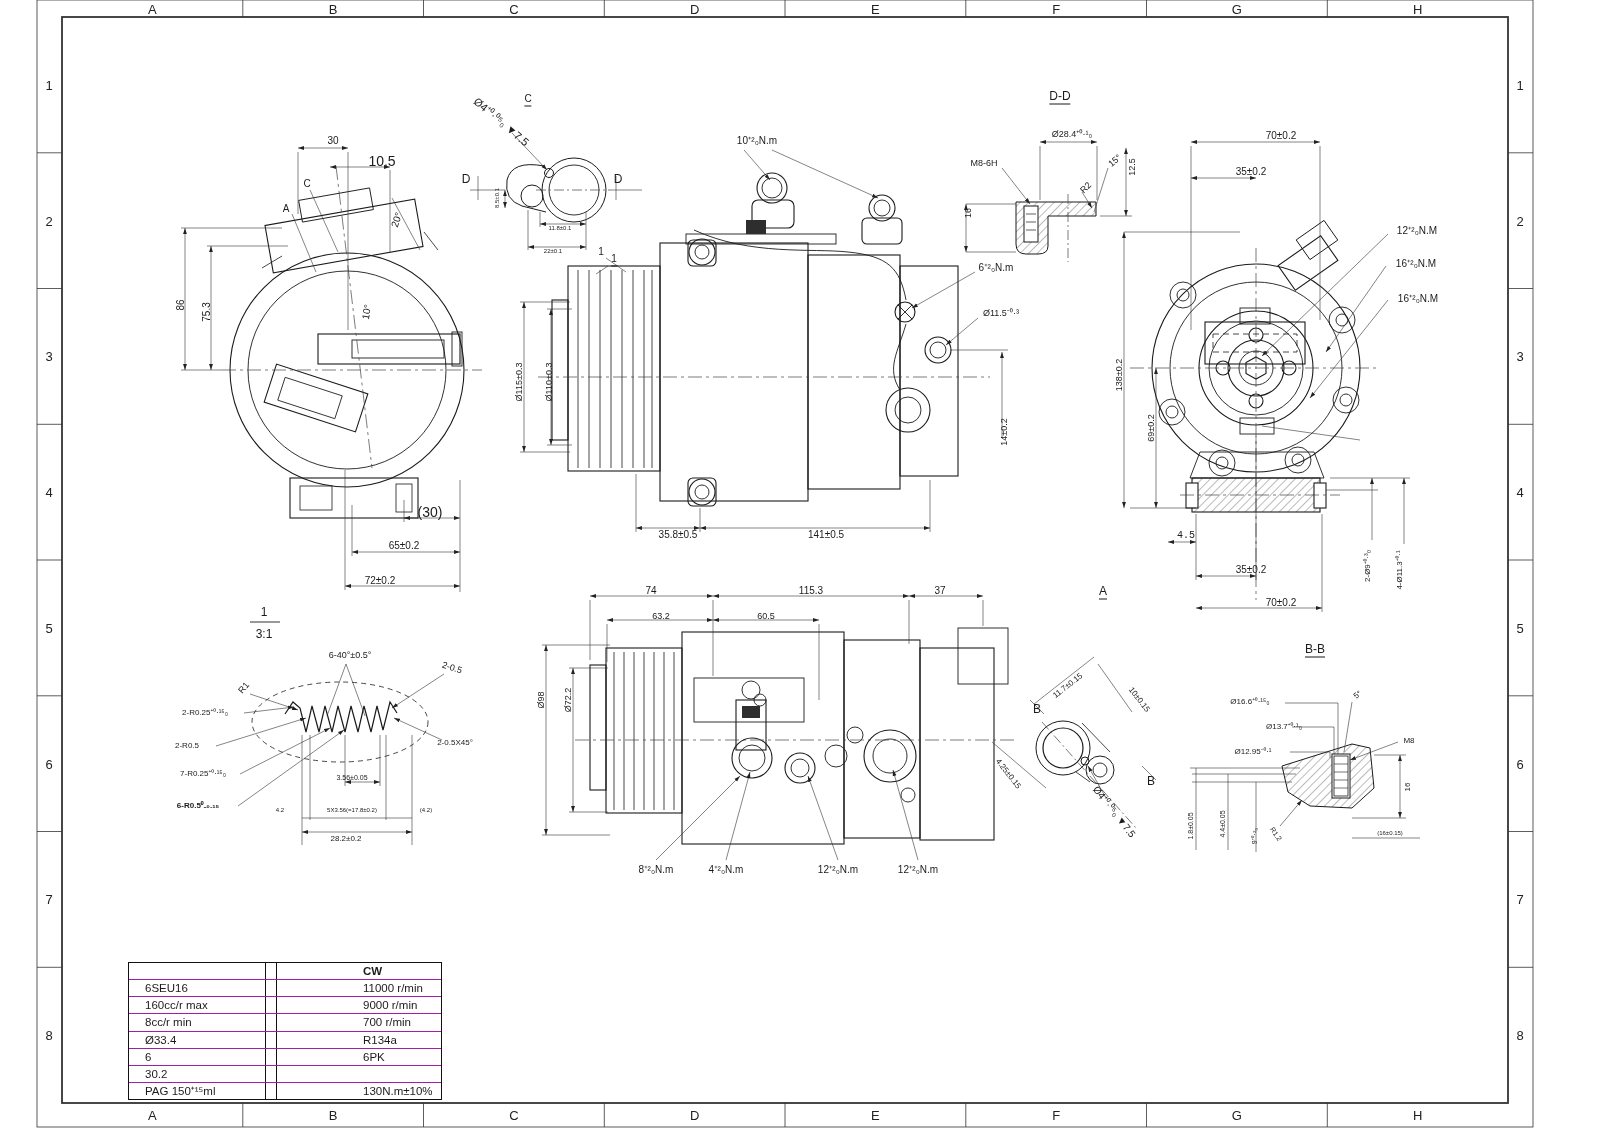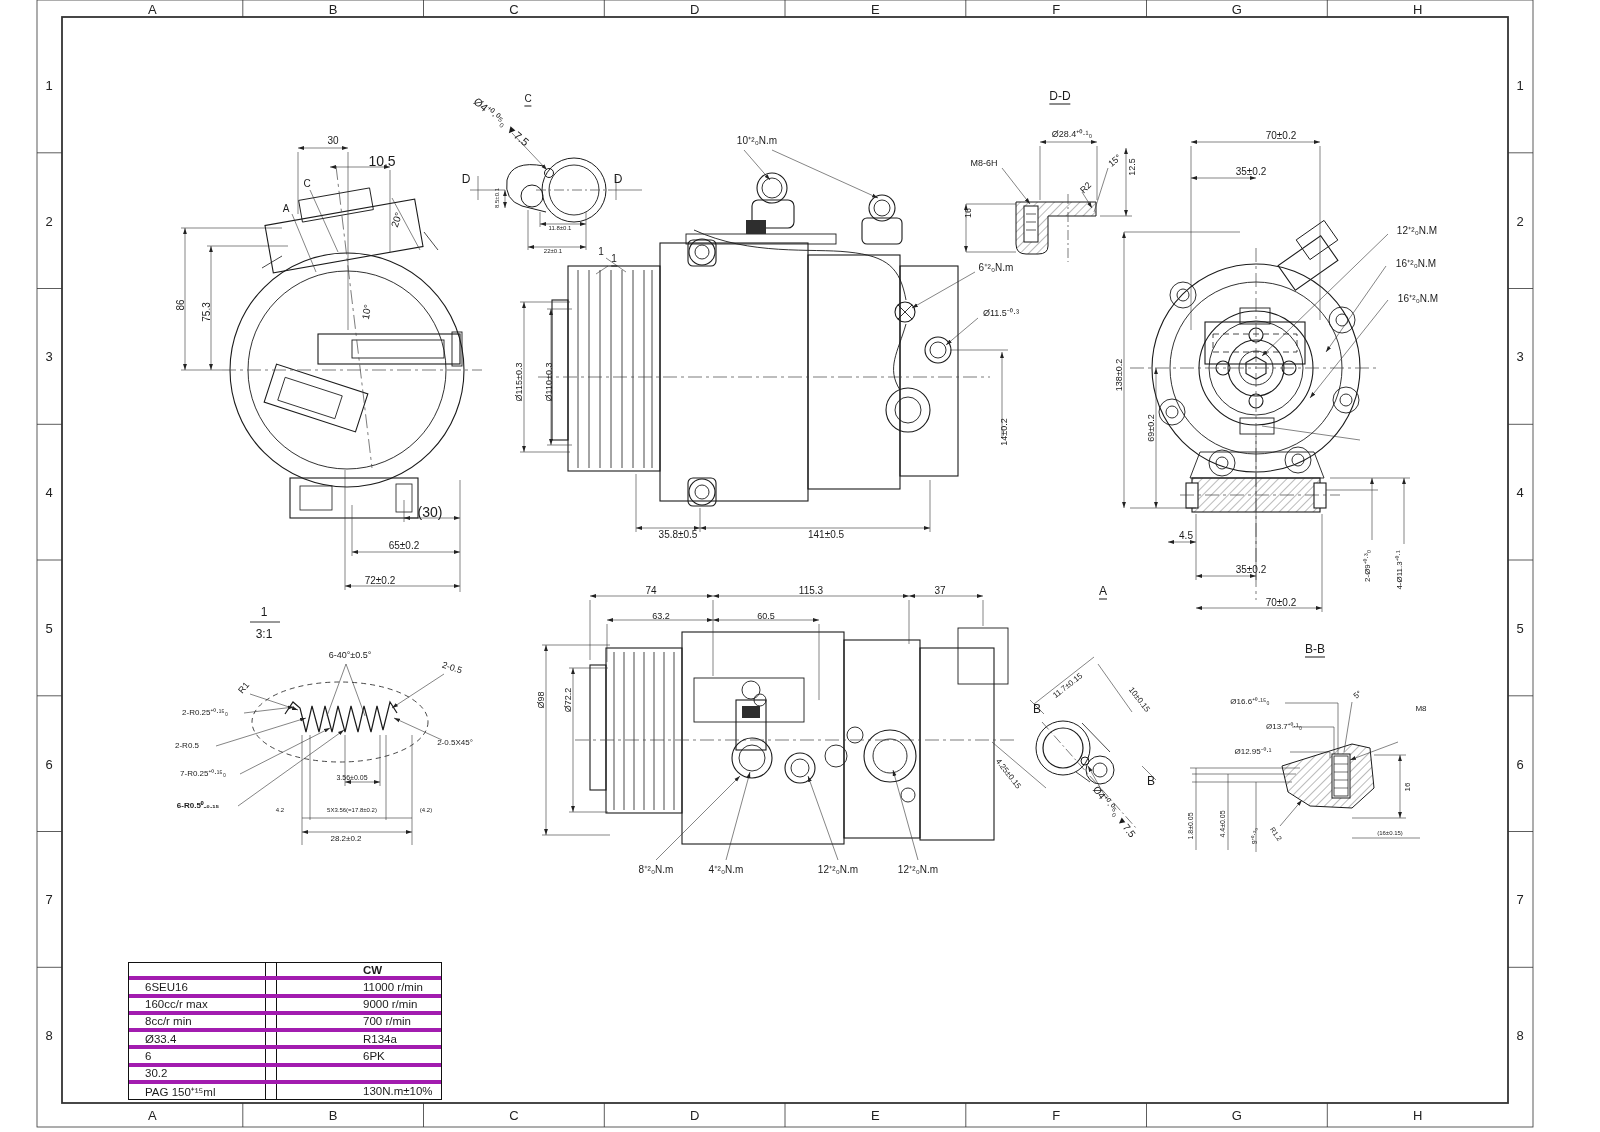--- a/index.html
+++ b/index.html
@@ -7,21 +7,21 @@
          font-family:"Liberation Sans",sans-serif;color:#1b1b1b;}
   svg{position:absolute;left:0;top:0;}
   .ann{position:absolute;white-space:nowrap;color:#1b1b1b;line-height:1;
        font-family:"Liberation Sans",sans-serif;transform-origin:center;}
   .ann.u{border-bottom:1px solid #1b1b1b;padding-bottom:2px;}
   .grid-label{position:absolute;font-size:13px;color:#222;transform:translate(-50%,-50%);
               font-family:"Liberation Sans",sans-serif;}
   
   #title-block{position:absolute;left:128px;top:962px;width:312px;height:136px;
                border:1.6px solid #111;display:flex;flex-direction:column;background:#fff;}
-  .tb-row{flex:1;display:flex;border-top:4px solid #a21caf;}
+  .tb-row{flex:1;display:flex;border-top:1px solid #a21caf;}
   .tb-row:first-child{border-top:none;font-weight:bold;}
   .tb-cell{font-size:11.5px;display:flex;align-items:center;overflow:hidden;}
   .tb-left{width:120px;border-right:1px solid #111;padding-left:16px;}
   .tb-mid{width:10px;border-right:1px solid #111;}
   .tb-right{flex:1;padding-left:86px;}
 </style>
 </head>
 <body>
 
 <div id="sheet">
@@ -465,21 +465,21 @@
       <span class="ann" style="left: 1132px; top: 167px; font-size: 9px; transform: translate(-50%, -50%) rotate(-90deg);">12.5</span>
       <span class="ann" style="left: 1086px; top: 188px; font-size: 9px; transform: translate(-50%, -50%) rotate(-45deg);">R2</span>
       <span class="ann" style="left: 968px; top: 213px; font-size: 9px; transform: translate(-50%, -50%) rotate(-90deg);">16</span>
       <span class="ann" style="left: 1281px; top: 136px; font-size: 10px; transform: translate(-50%, -50%) rotate(0deg);">70±0.2</span>
       <span class="ann" style="left: 1251px; top: 172px; font-size: 10px; transform: translate(-50%, -50%) rotate(0deg);">35±0.2</span>
       <span class="ann" style="left: 1417px; top: 231px; font-size: 10px; transform: translate(-50%, -50%) rotate(0deg);">12⁺²₀N.M</span>
       <span class="ann" style="left: 1416px; top: 264px; font-size: 10px; transform: translate(-50%, -50%) rotate(0deg);">16⁺²₀N.M</span>
       <span class="ann" style="left: 1418px; top: 299px; font-size: 10px; transform: translate(-50%, -50%) rotate(0deg);">16⁺²₀N.M</span>
       <span class="ann" style="left: 1119px; top: 375px; font-size: 9px; transform: translate(-50%, -50%) rotate(-90deg);">138±0.2</span>
       <span class="ann" style="left: 1151px; top: 428px; font-size: 9px; transform: translate(-50%, -50%) rotate(-90deg);">69±0.2</span>
-      <span class="ann" style="left: 1186px; top: 536px; font-size: 10px; transform: translate(-50%, -50%) rotate(0deg);">4.5</span>
+      <span class="ann" style="left: 1186px; top: 536px; font-size: 10px; transform: translate(-50%, -50%) rotate(0deg); font-family: Liberation Mono, monospace;">4.5</span>
       <span class="ann" style="left: 1251px; top: 570px; font-size: 10px; transform: translate(-50%, -50%) rotate(0deg);">35±0.2</span>
       <span class="ann" style="left: 1281px; top: 603px; font-size: 10px; transform: translate(-50%, -50%) rotate(0deg);">70±0.2</span>
       <span class="ann" style="left: 1368px; top: 566px; font-size: 8px; transform: translate(-50%, -50%) rotate(-90deg);">2-Ø9⁺⁰·³₀</span>
       <span class="ann" style="left: 1400px; top: 570px; font-size: 8px; transform: translate(-50%, -50%) rotate(-90deg);">4-Ø11.3⁺⁰·¹</span>
       <span class="ann" style="left: 264px; top: 612px; font-size: 12px; transform: translate(-50%, -50%) rotate(0deg);">1</span>
       <span class="ann" style="left: 264px; top: 634px; font-size: 12px; transform: translate(-50%, -50%) rotate(0deg);">3:1</span>
       <span class="ann" style="left: 350px; top: 655px; font-size: 9px; transform: translate(-50%, -50%) rotate(0deg);">6-40°±0.5°</span>
       <span class="ann" style="left: 452px; top: 668px; font-size: 9px; transform: translate(-50%, -50%) rotate(18deg);">2-0.5</span>
       <span class="ann" style="left: 244px; top: 688px; font-size: 9px; transform: translate(-50%, -50%) rotate(-50deg);">R1</span>
       <span class="ann" style="left: 205px; top: 713px; font-size: 8px; transform: translate(-50%, -50%) rotate(0deg);">2-R0.25⁺⁰·¹⁵₀</span>
@@ -508,21 +508,21 @@
       <span class="ann" style="left: 1139px; top: 700px; font-size: 8px; transform: translate(-50%, -50%) rotate(52deg);">10±0.15</span>
       <span class="ann" style="left: 1037px; top: 709px; font-size: 12px; transform: translate(-50%, -50%) rotate(0deg);">B</span>
       <span class="ann" style="left: 1151px; top: 781px; font-size: 12px; transform: translate(-50%, -50%) rotate(0deg);">B</span>
       <span class="ann" style="left: 1008px; top: 774px; font-size: 8px; transform: translate(-50%, -50%) rotate(52deg);">4.25±0.15</span>
       <span class="ann" style="left: 1114px; top: 812px; font-size: 10px; transform: translate(-50%, -50%) rotate(52deg);">Ø4⁺⁰·⁰⁵₀ ▼7.5</span>
       <span class="ann u" style="left: 1315px; top: 650px; font-size: 12px; transform: translate(-50%, -50%) rotate(0deg);">B-B</span>
       <span class="ann" style="left: 1250px; top: 702px; font-size: 8px; transform: translate(-50%, -50%) rotate(0deg);">Ø16.6⁺⁰·¹⁵₀</span>
       <span class="ann" style="left: 1257px; top: 727px; font-size: 8px; transform: translate(-50%, -50%) rotate(0deg); margin-left: 27px;">Ø13.7⁺⁰·¹₀</span>
       <span class="ann" style="left: 1253px; top: 752px; font-size: 8px; transform: translate(-50%, -50%) rotate(0deg);">Ø12.95⁻⁰·¹</span>
       <span class="ann" style="left: 1358px; top: 695px; font-size: 8px; transform: translate(-50%, -50%) rotate(-40deg);">5°</span>
-      <span class="ann" style="left: 1409px; top: 709px; font-size: 8px; transform: translate(-50%, -50%) rotate(0deg); margin-left: 12px;">M8</span>
+      <span class="ann" style="left: 1409px; top: 741px; font-size: 8px; transform: translate(-50%, -50%) rotate(0deg);">M8</span>
       <span class="ann" style="left: 1408px; top: 787px; font-size: 8px; transform: translate(-50%, -50%) rotate(-90deg);">16</span>
       <span class="ann" style="left: 1190px; top: 826px; font-size: 7px; transform: translate(-50%, -50%) rotate(-90deg);">1.8±0.05</span>
       <span class="ann" style="left: 1222px; top: 824px; font-size: 7px; transform: translate(-50%, -50%) rotate(-90deg);">4.4±0.05</span>
       <span class="ann" style="left: 1254px; top: 836px; font-size: 7px; transform: translate(-50%, -50%) rotate(-90deg);">9⁺⁰·²₀</span>
       <span class="ann" style="left: 1276px; top: 834px; font-size: 7px; transform: translate(-50%, -50%) rotate(55deg);">R1.2</span>
       <span class="ann" style="left: 1390px; top: 833px; font-size: 6px; transform: translate(-50%, -50%) rotate(0deg);">(16±0.15)</span>
     </div>
 
   <div style="position:absolute;left:0;top:0;width:1600px;height:1132px;">
       <span class="grid-label" style="left: 152.375px; top: 9px;">A</span>

